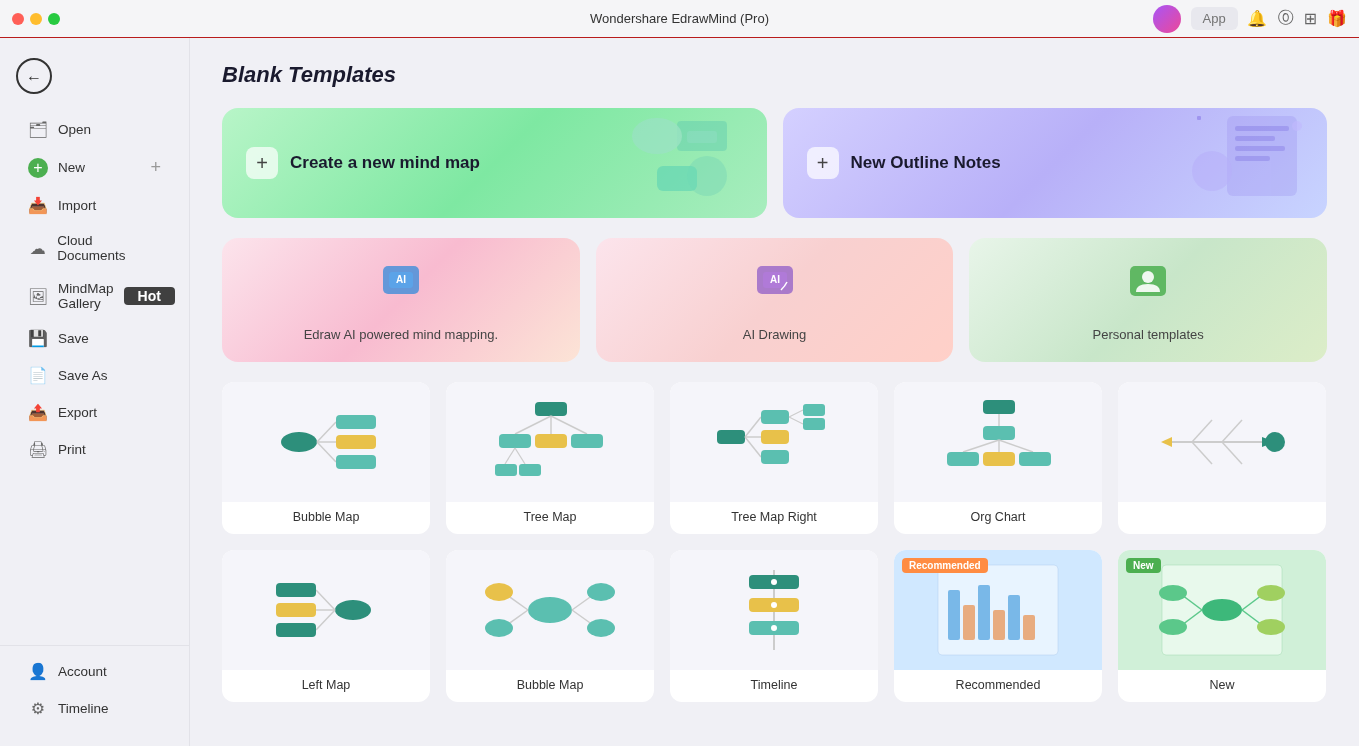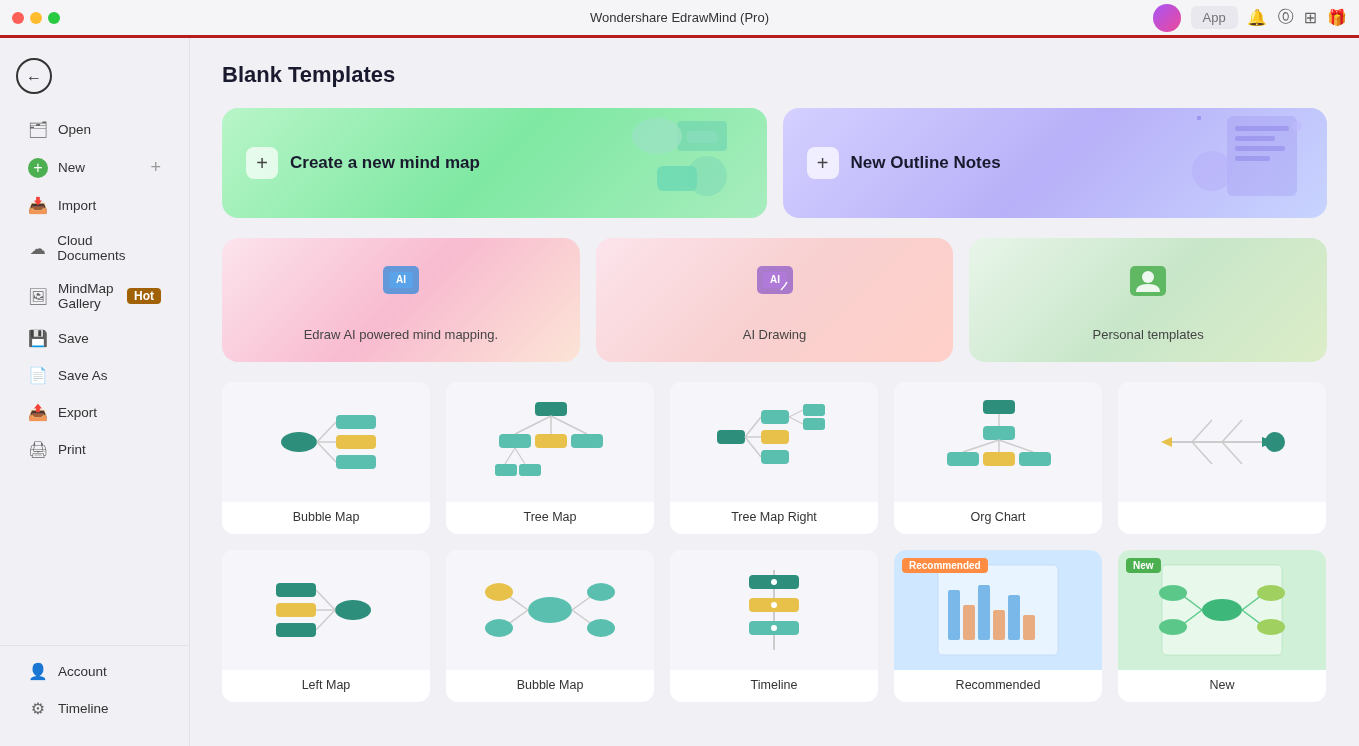--- a/index.html
+++ b/index.html
@@ -14,21 +14,21 @@
     }
 
     
     .titlebar {
       background: #f5f5f7;
       height: 38px;
       display: flex;
       align-items: center;
       justify-content: center;
       position: relative;
-      border-bottom: 3px solid #b91c1c;
+      border-bottom: 1px solid #b91c1c;
       flex-shrink: 0;
     }
     .titlebar-title {
       font-size: 13px;
       color: #333;
       font-weight: 500;
     }
     .traffic-lights {
       position: absolute;
       left: 12px;
@@ -88,24 +88,24 @@
       font-size: 16px;
       line-height: 1;
     }
     .sidebar-icon {
       font-size: 16px;
       width: 20px;
       text-align: center;
       color: #666;
     }
     .hot-badge {
-      background: #a16207;
+      background: #404040;
       color: white;
-      font-size: 12px;
-      padding: 1px 7px;
+      font-size: 14px;
+      padding: 1px 14px;
       border-radius: 4px;
       font-weight: 600;
     }
     .sidebar-bottom {
       padding: 8px 16px;
       border-top: 1px solid #e2e2e8;
     }
 
     
     .topbar-right {
@@ -141,20 +141,21 @@
       overflow-y: auto;
       padding: 24px 32px;
       background: #f0f0f5;
     }
 
     .page-title {
       font-size: 22px;
       font-weight: 700;
       color: #1a1a2e;
       margin-bottom: 20px;
+      font-style: italic;
     }
 
     
     .hero-row {
       display: flex;
       gap: 16px;
       margin-bottom: 20px;
     }
     .hero-card {
       flex: 1;

